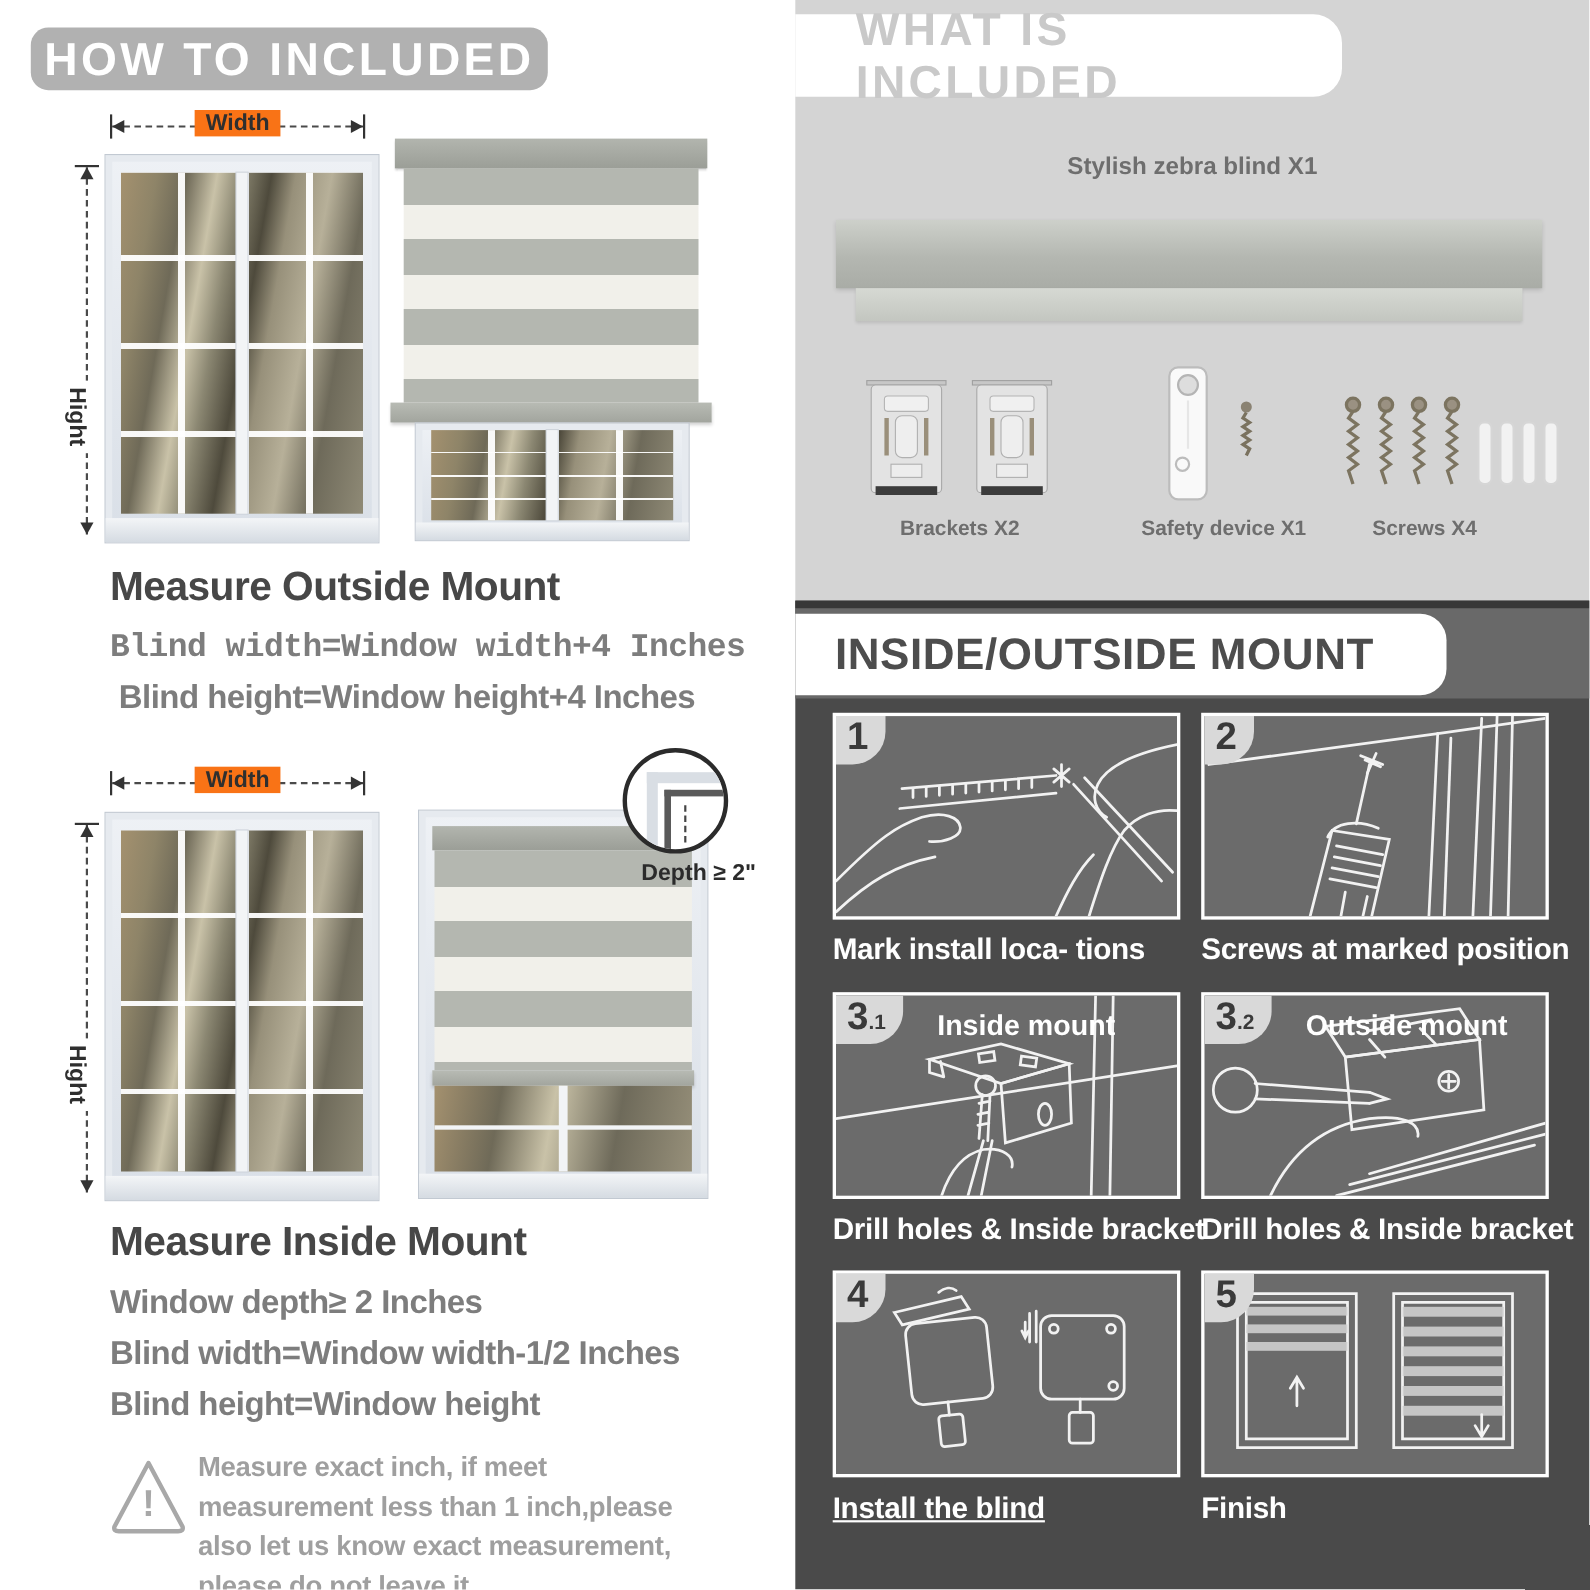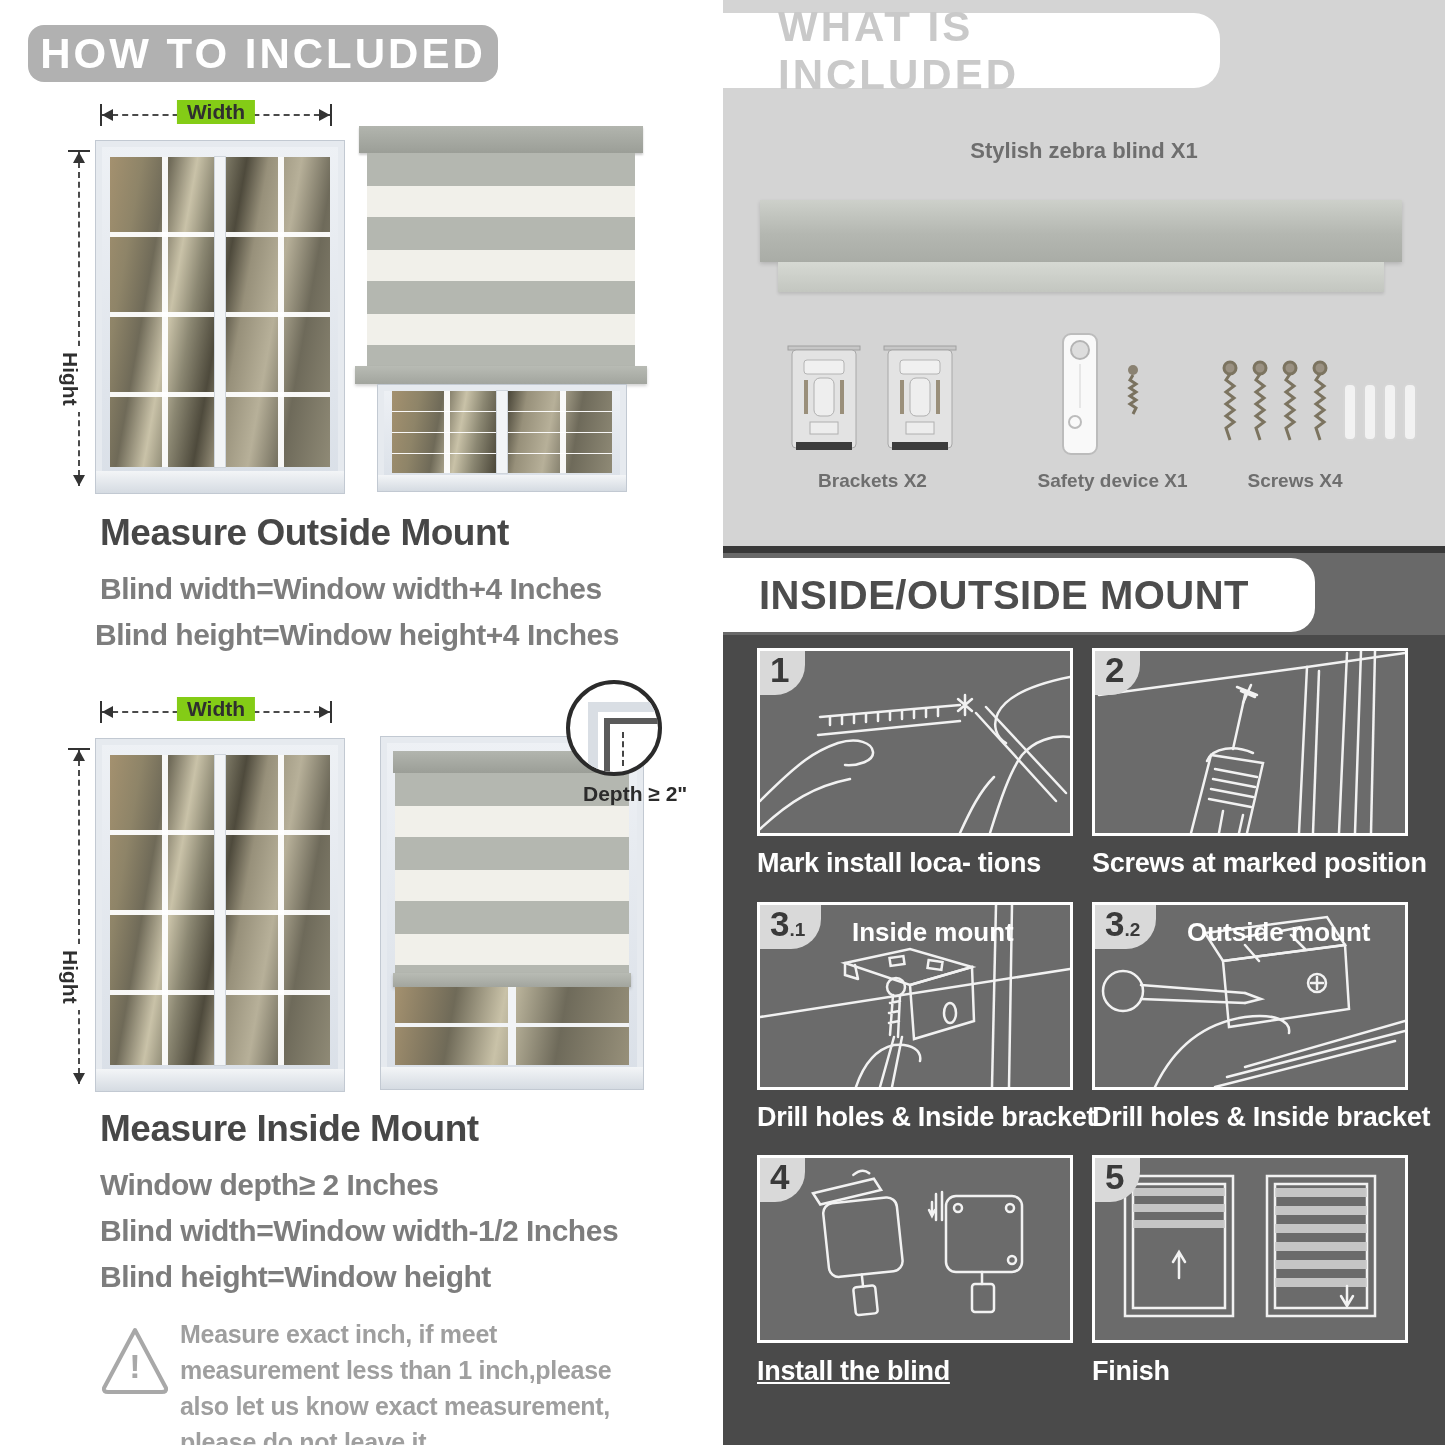--- a/index.html
+++ b/index.html
@@ -21,21 +21,21 @@
   .sec-line{color:#7d7d7d;font-size:30px;font-weight:bold;letter-spacing:-0.5px;line-height:46px;}
 
   
   .dim-h{height:14px;}
   .dim-h .line{position:absolute;left:2px;right:2px;top:6px;border-top:2px dashed #4a4a4a;}
   .dim-h .tick{position:absolute;top:-4px;width:0;height:22px;border-left:2px solid #333;}
   .dim-h .ah{position:absolute;top:1px;width:0;height:0;border-top:6px solid transparent;border-bottom:6px solid transparent;}
   .dim-h .ah.l{left:2px;border-right:11px solid #333;}
   .dim-h .ah.r{right:2px;border-left:11px solid #333;}
   .dim-h .lbl{position:absolute;left:50%;top:-8px;transform:translateX(-50%);
-    background:#84cc16;padding:0 10px;color:#2f2f2f;font-size:21px;font-weight:bold;}
+    background:#f97316;padding:0 10px;color:#2f2f2f;font-size:21px;font-weight:bold;}
   .dim-v{width:14px;}
   .dim-v .line{position:absolute;top:2px;bottom:2px;left:6px;border-left:2px dashed #4a4a4a;}
   .dim-v .tick{position:absolute;left:-4px;height:0;width:22px;border-top:2px solid #333;}
   .dim-v .av{position:absolute;left:1px;width:0;height:0;border-left:6px solid transparent;border-right:6px solid transparent;}
   .dim-v .av.t{top:2px;border-bottom:11px solid #333;}
   .dim-v .av.b{bottom:2px;border-top:11px solid #333;}
   .dim-v .lbl{position:absolute;top:58%;left:-14px;
     background:#fff;padding:6px 0;color:#2f2f2f;font-size:21px;font-weight:bold;
     writing-mode:vertical-rl;}
 
@@ -128,22 +128,22 @@
   <div class="abs cassette" style="left:-4px;top:0;width:284px;height:27px;box-shadow:0 2px 2px rgba(0,0,0,.2);"></div>
   <div class="abs zebra" style="left:4px;top:27px;width:268px;height:213px;"></div>
   <div class="abs bottomrail" style="left:-8px;top:240px;width:292px;height:18px;"></div>
   <div class="abs win" style="left:14px;top:258px;width:248px;height:106px;">
     <div class="glass" style="top:6px;bottom:18px;"></div>
     <div class="sill" style="height:16px;"></div>
   </div>
 </div>
 
 <div class="abs sec-title" style="left:100px;top:512px;">Measure Outside Mount</div>
-<div class="abs sec-line" style="left:100px;top:566px;">Blind width=Window width+4 Inches</div>
-<div class="abs sec-line" style="left:95px;top:612px;">Blind height=Window height+4 Inches</div>
+<div class="abs sec-line" style="left:100px;top:566px;font-family:Liberation Mono, monospace;">Blind width=Window width+4 Inches</div>
+<div class="abs sec-line" style="left:108px;top:612px;">Blind height=Window height+4 Inches</div>
 
 <div class="abs dim-h" style="left:100px;top:705px;width:232px;">
   <div class="tick" style="left:0;"></div>
   <div class="tick" style="right:0;"></div>
   <div class="line"></div>
   <div class="ah l"></div>
   <div class="ah r"></div>
   <span class="lbl">Width</span>
 </div>
 

